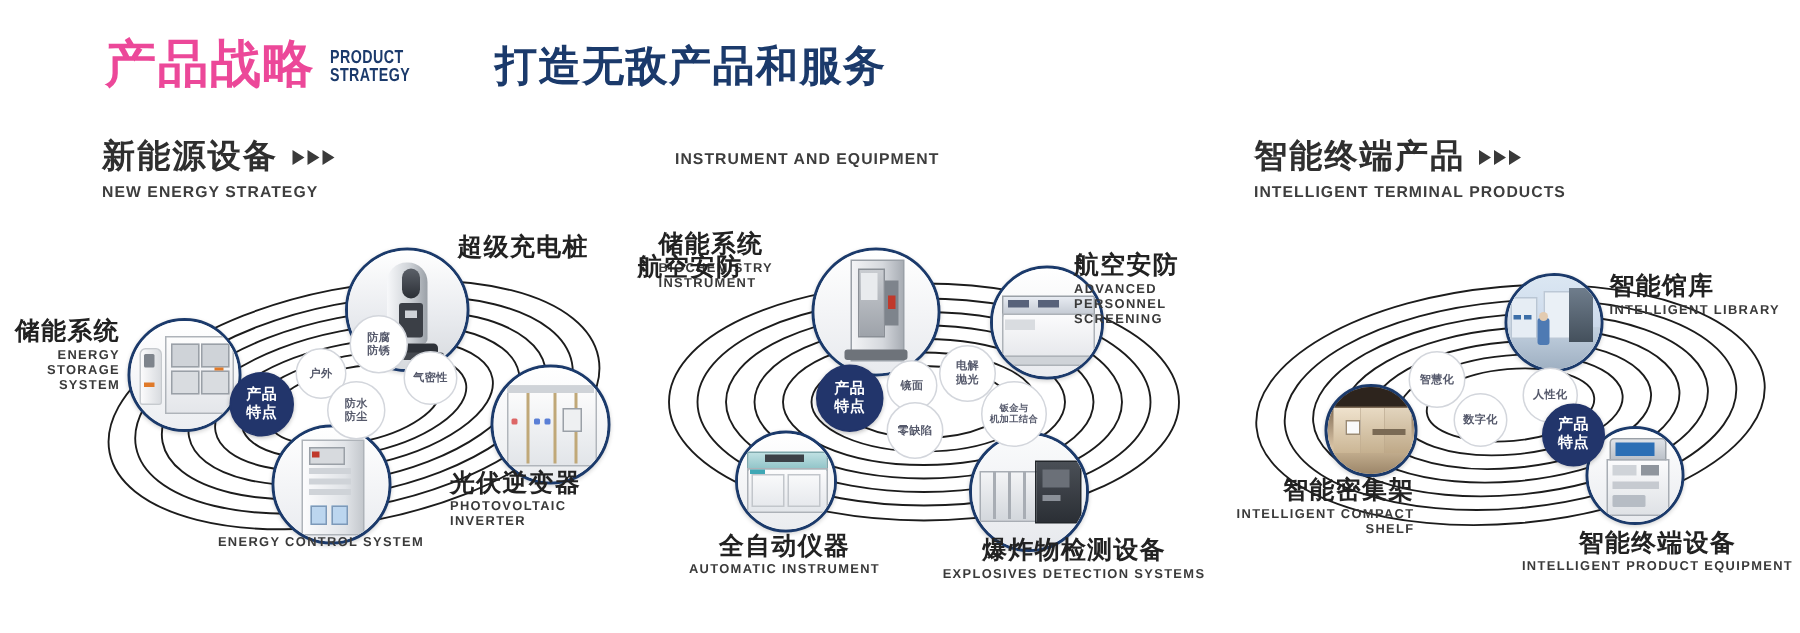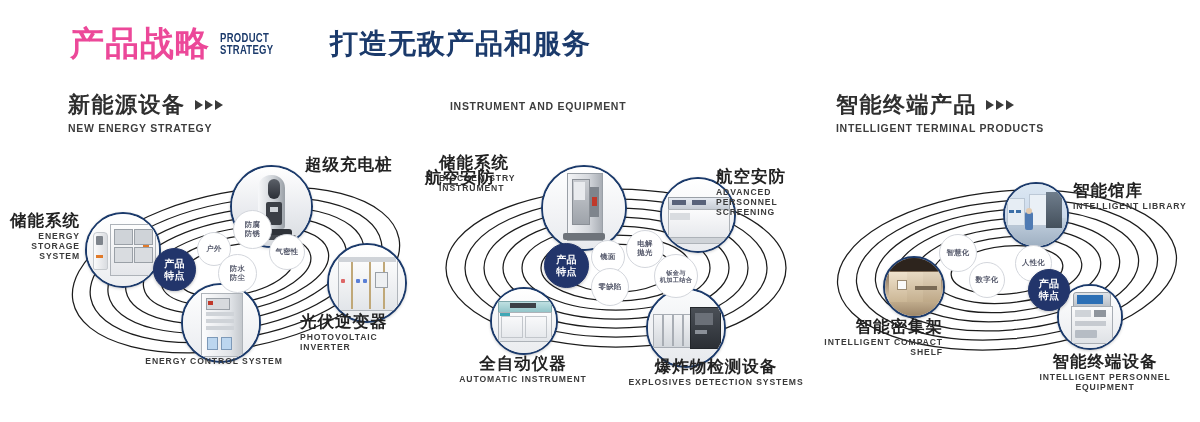--- a/index.html
+++ b/index.html
@@ -383,21 +383,21 @@
           <div style="left:12px;top:20px;width:40px;height:36px;background:linear-gradient(180deg,#fbfbfc,#dfe2e6);border:1px solid #a8adb4;"></div>
           <div style="left:16px;top:24px;width:16px;height:7px;background:#cfd3d8;"></div>
           <div style="left:35px;top:24px;width:12px;height:7px;background:#8f959d;"></div>
           <div style="left:16px;top:35px;width:31px;height:5px;background:#c6cad0;"></div>
           <div style="left:16px;top:44px;width:22px;height:8px;background:#b6bcc4;border-radius:1px;"></div>
         </div>
       </div>
     </div>
     <div class="lab c" style="left:195px;top:203px;width:190px;">
       <div class="cn">智能终端设备</div>
-      <div class="en">INTELLIGENT PERSONNEL EQUIPMENT</div>
+      <div class="en">INTELLIGENT PRODUCT EQUIPMENT</div>
     </div>
 
     <div class="bub" style="left:124px;top:84px;width:36px;height:36px;">智慧化</div>
     <div class="bub" style="left:154px;top:112px;width:34px;height:34px;">数字化</div>
     <div class="bub" style="left:185px;top:95px;width:35px;height:35px;margin-left:15px;">人性化</div>
     <div class="bub key" style="left:213px;top:119px;width:40px;height:40px;">产品
 特点</div>
   </div>
 
 </div>

